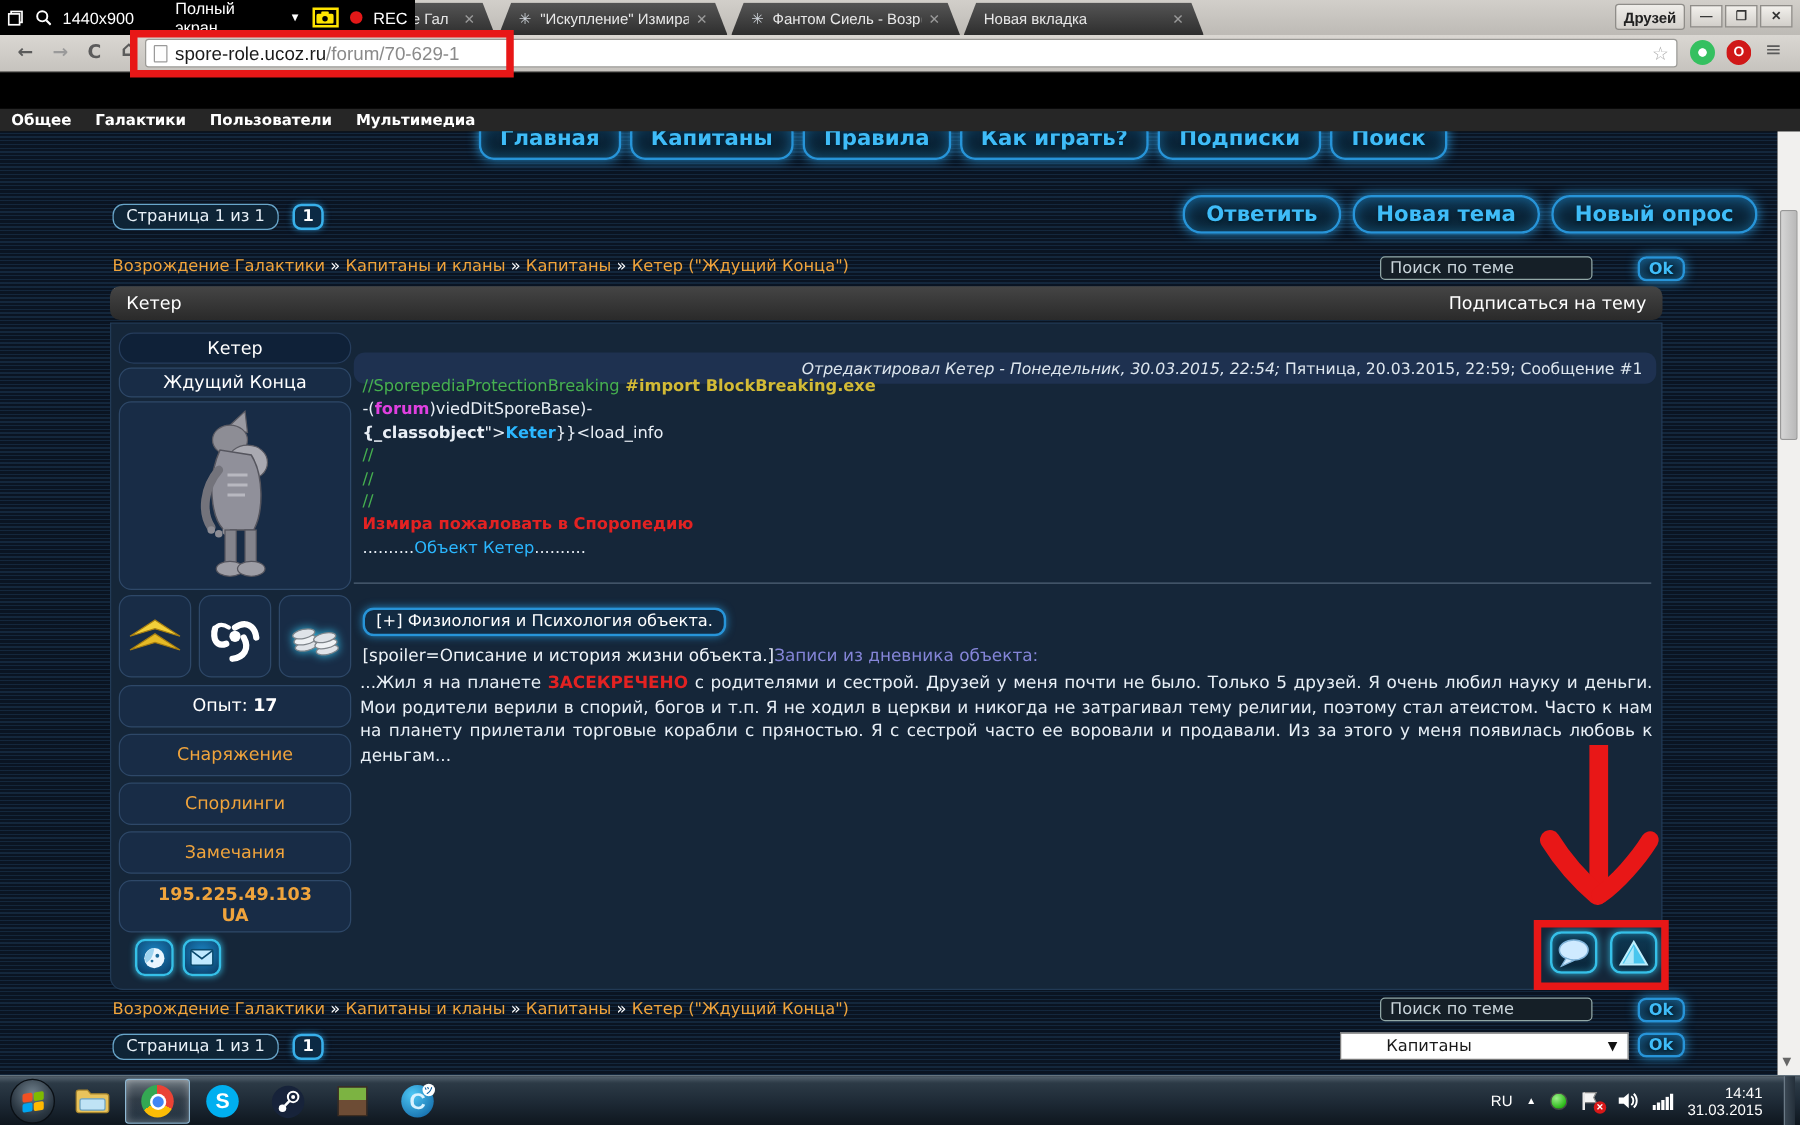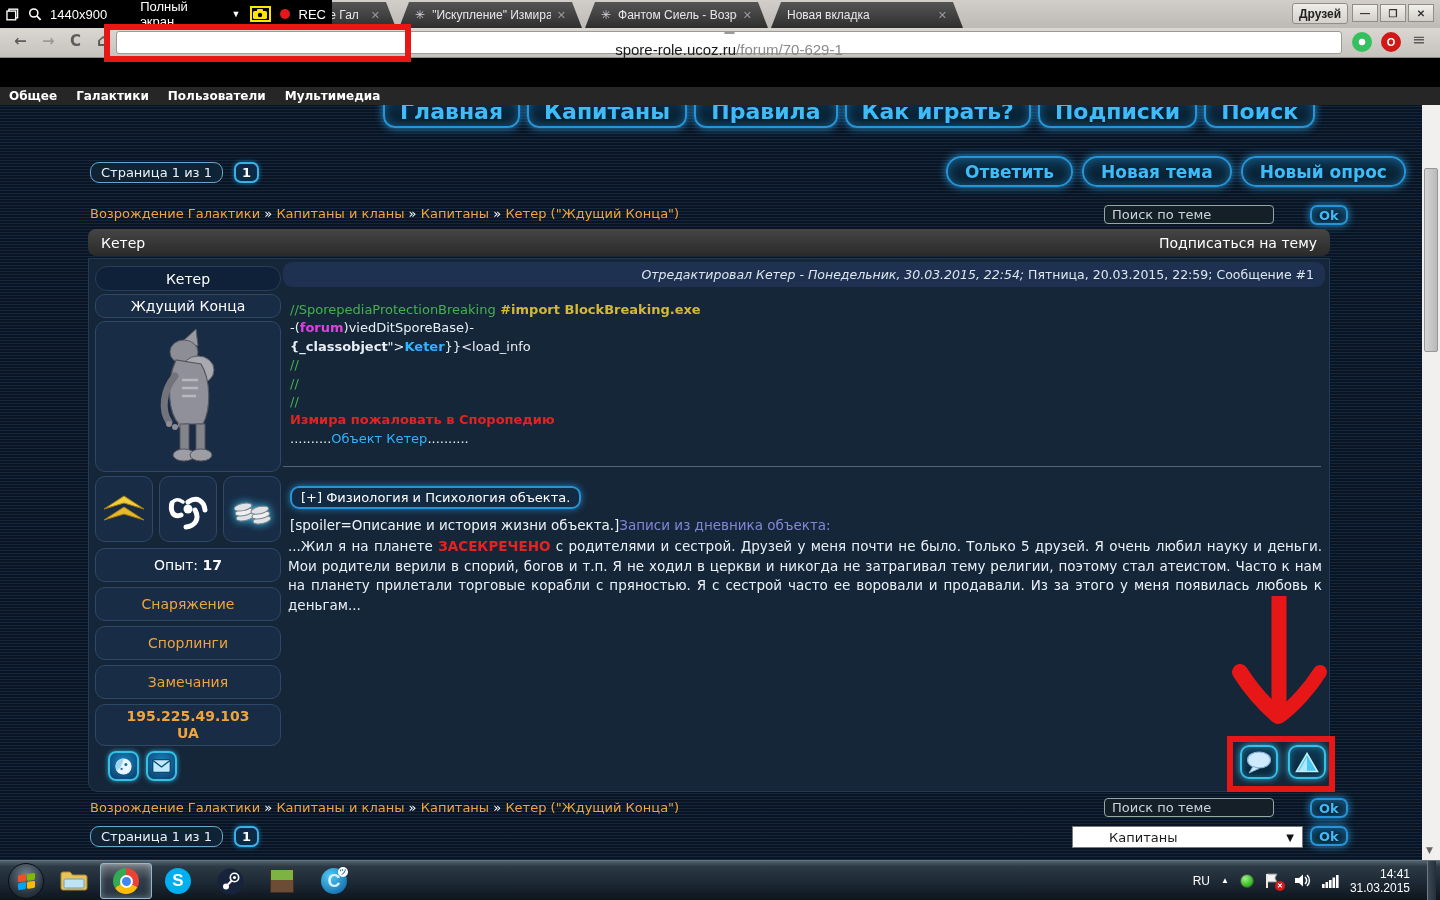--- a/index.html
+++ b/index.html
@@ -26,21 +26,21 @@
   
   .recorder { position:absolute; left:0; top:0; width:332px; height:28px; background:#000; z-index:5;
     display:flex; align-items:center; gap:9px; padding:0 6px; color:#fff; font:13px "Liberation Sans",sans-serif; }
   .rec-dot { width:10px; height:10px; border-radius:50%; background:#e31818; }
   .cam-box { width:22px; height:16px; border:2px solid #ffe400; display:flex; align-items:center; justify-content:center; }
 
   .toolbar { position:absolute; left:0; top:28px; width:1440px; height:30px;
     background:linear-gradient(#dad7d2,#c6c3be); border-bottom:1px solid #8e8c88; }
   .navglyph { color:#5b5b5b; font:bold 15px "DejaVu Sans",sans-serif; position:absolute; top:4px; }
   .omnibox { position:absolute; left:116px; top:3px; width:1226px; height:23px; background:#fff;
-    border:1px solid #9b9a96; border-radius:3px; display:flex; align-items:center; padding:0 6px; gap:6px;flex-direction:column; }
+    border:1px solid #9b9a96; border-radius:3px; display:flex; align-items:center; padding:0 6px; gap:6px; }
   .omnibox .host { color:#1a1a1a; font:15px "Liberation Sans",sans-serif; }
   .omnibox .path { color:#8a8a8a; font:15px "Liberation Sans",sans-serif; }
   .doc-ico { width:11px; height:14px; border:1px solid #9a9a9a; border-radius:1px; background:#fdfdfd; }
   .star { margin-left:auto; color:#a8a8a8; font-size:15px; }
   .extbtn { position:absolute; top:4px; width:20px; height:20px; border-radius:50%; }
 
   .redmark { border:6px solid #e81717; position:absolute; z-index:60; }
 
   .blackstrip { position:absolute; left:0; top:58px; width:1440px; height:29px; background:#000; z-index:4; }
   .adminbar { position:absolute; left:0; top:87px; width:1440px; height:18px; background:#262626; z-index:6;
@@ -48,21 +48,21 @@
   .adminbar span { color:#fff; font:bold 12px "DejaVu Sans",sans-serif; }
 
   
   .page { position:absolute; left:0; top:105px; width:1422px; height:755px; background-color:#0a1422;
     background-image:repeating-linear-gradient(0deg, rgba(44,88,128,.28) 0 1px, transparent 1px 3px); z-index:1; }
 
   .btn-glow { background:linear-gradient(#0d3450,#0a2438 55%,#09202f); border:2px solid #2794d8; color:#3fbcf8;
     font-weight:bold; box-shadow:0 0 9px rgba(40,160,230,.9), inset 0 0 10px rgba(40,160,230,.45);
     text-shadow:0 1px 2px #002030; display:inline-flex; align-items:center; justify-content:center; }
   .navrow { position:absolute; left:383px; top:-11px; display:flex; gap:7px; }
-  .navrow .btn-glow { height:34px; padding:0 15px; border-radius:12px; font-size:22px; }
+  .navrow .btn-glow { height:34px; padding:0 15px; border-radius:12px; font-size:17px; }
   .actions { position:absolute; left:946px; top:51px; display:flex; gap:9px; }
   .actions .btn-glow { height:31px; padding:0 17px; border-radius:15px; font-size:17px; }
 
   .badge { display:inline-block; border:1px solid #69a6ca; border-radius:9px; background:#0e2436; color:#e9f1f8;
     font:13px "DejaVu Sans",sans-serif; padding:2px 10px; }
   .badge-num { display:inline-block; border:2px solid #38b0ea; border-radius:7px; background:#0c2a44; color:#fff;
     font:bold 13px "DejaVu Sans",sans-serif; padding:1px 6px; margin-left:6px; box-shadow:0 0 5px rgba(40,160,230,.7); }
 
   .crumb { color:#fff; font:13px "DejaVu Sans",sans-serif; white-space:nowrap; }
   .crumb a, .olink { color:#f0a43c; text-decoration:none; }
@@ -74,21 +74,21 @@
   .okbtn { height:20px; padding:0 7px; border-radius:7px; font-size:13px; }
 
   .topicbar { position:absolute; left:88px; top:229px; width:1242px; height:27px; border-radius:8px;
     background:linear-gradient(#454545,#2a2a2a); color:#fff; font:14px "DejaVu Sans",sans-serif;
     display:flex; align-items:center; padding:0 13px; }
   .panel { position:absolute; left:88px; top:258px; width:1242px; height:534px; background:#152639;
     border-radius:0 0 10px 10px; border:1px solid #223a55; }
 
   .cell { position:absolute; left:95px; width:186px; background:#182c46; border:1px solid #2e4868; border-radius:10px;
     display:flex; align-items:center; justify-content:center; color:#fff; font:14px "DejaVu Sans",sans-serif; }
-  .metabar { position:absolute; left:283px; top:262px; width:1042px; height:25px; background:#1e3150; border-radius:9px;
+  .metabar { position:absolute; left:283px; top:282px; width:1042px; height:25px; background:#1e3150; border-radius:9px;
     color:#dde6ee; font:12.5px "DejaVu Sans",sans-serif; display:flex; align-items:center; justify-content:flex-end;
     padding:0 11px; white-space:nowrap; }
 
   .code { position:absolute; left:290px; top:301px; font:13px "DejaVu Sans",sans-serif; color:#e8eef5; line-height:18.4px; }
   .cg { color:#46b050; } .cy { color:#d2ba36; } .cm { color:#e040e0; } .cc { color:#2bb7ff; }
   .cr { color:#e32222; font-weight:bold; } .cb { font-weight:bold; }
 
   .hrline { position:absolute; left:283px; top:466px; width:1038px; height:1px; background:#8296ab; opacity:.55; }
   .spoilerbtn { position:absolute; left:290px; top:486px; border:2px solid #2794d8; border-radius:9px;
     background:rgba(18,52,78,.45); color:#fff; font:13px "DejaVu Sans",sans-serif; padding:2px 9px;

